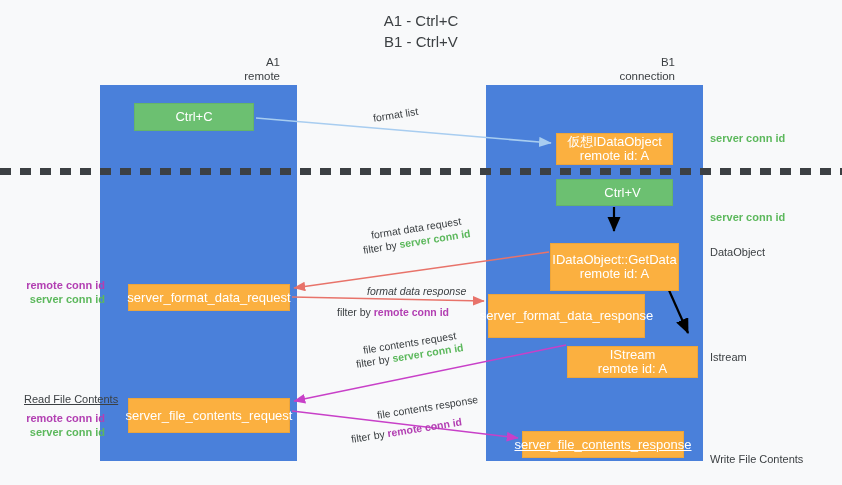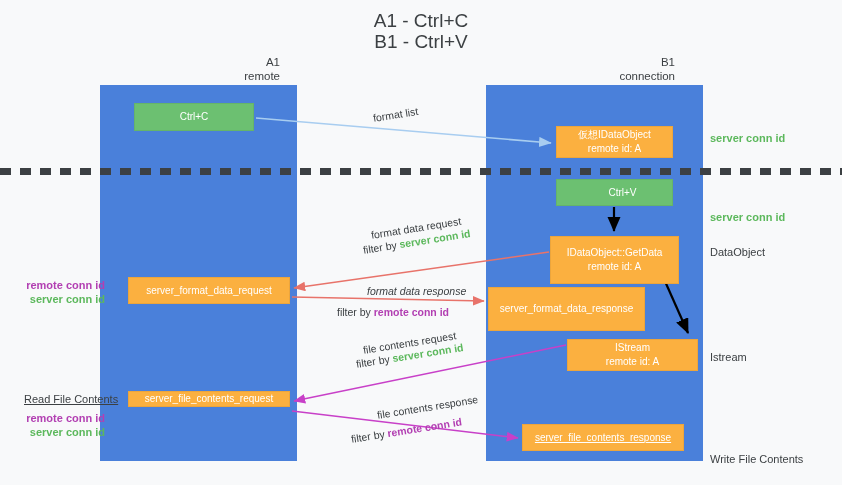--- a/index.html
+++ b/index.html
@@ -9,21 +9,21 @@
     font-family:"Liberation Sans","DejaVu Sans",sans-serif;
     position:relative;overflow:hidden;
     color:#3c4043;
   }
   #stage{position:absolute;left:0;top:0;width:842px;height:485px;}
   .abs{position:absolute;}
 
   
   #title{
     left:0;top:10px;width:842px;text-align:center;
-    font-size:19px;line-height:21px;color:#3c4043;
+    font-size:15px;line-height:21px;color:#3c4043;
     white-space:pre-line;
   }
 
   
   .col-head{
     text-align:right;font-size:11.5px;line-height:14px;
     color:#3c4043;white-space:pre-line;
   }
   #head-a1{left:120px;top:55px;width:160px;}
   #head-b1{left:515px;top:55px;width:160px;}
@@ -38,34 +38,34 @@
     left:0;top:168px;width:842px;height:7px;
     background-image:repeating-linear-gradient(to right,
       #3c4043 0px,#3c4043 11px,transparent 11px,transparent 20px);
   }
 
   
   .node{
     box-sizing:border-box;
     display:flex;align-items:center;justify-content:center;
     text-align:center;color:#ffffff;
-    font-size:10px;line-height:14px;white-space:pre-line;
+    font-size:13px;line-height:14px;white-space:pre-line;
     border:1px solid rgba(0,0,0,0.06);
   }
   .green{background:#6cc071;}
-  .orange{background:#fbb040;}
+  .orange{background:#fbb040;margin-top:7px;}
 
   #n-ctrlc{left:134px;top:103px;width:120px;height:28px;}
   #n-vido{left:556px;top:126px;width:117px;height:32px;}
   #n-ctrlv{left:556px;top:179px;width:117px;height:27px;padding-left:16px;}
   #n-getdata{left:550px;top:236px;width:129px;height:48px;}
   #n-fmtresp{left:488px;top:287px;width:157px;height:44px;}
   #n-istream{left:567px;top:339px;width:131px;height:32px;}
   #n-fmtreq{left:128px;top:277px;width:162px;height:27px;}
-  #n-filereq{left:128px;top:391px;width:162px;height:16px;}
+  #n-filereq{left:128px;top:391px;width:162px;height:35px;}
   #n-fileresp{left:522px;top:424px;width:162px;height:27px;text-decoration:underline;}
 
   
   .side{font-size:11px;line-height:14px;}
   .green-txt{color:#5cb85c;font-weight:bold;}
   .purple-txt{color:#b23fb2;font-weight:bold;}
   .plain{color:#3c4043;}
 
   #lbl-sci1{left:710px;top:131px;}
   #lbl-sci2{left:710px;top:210px;}

